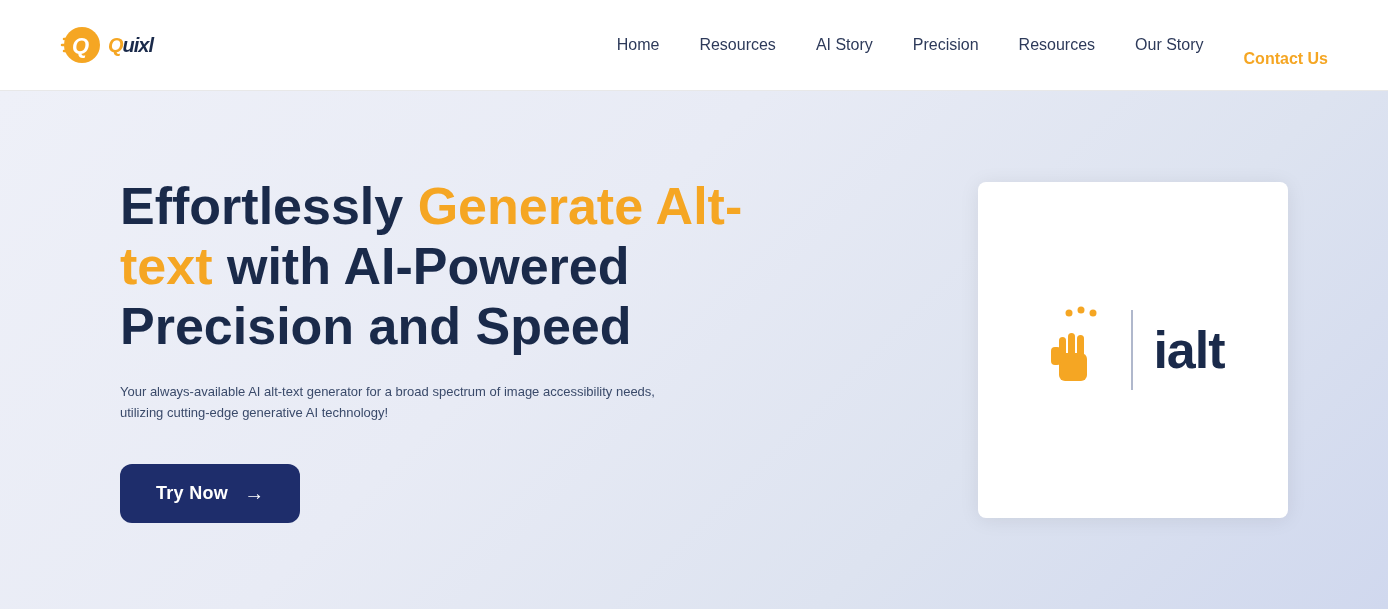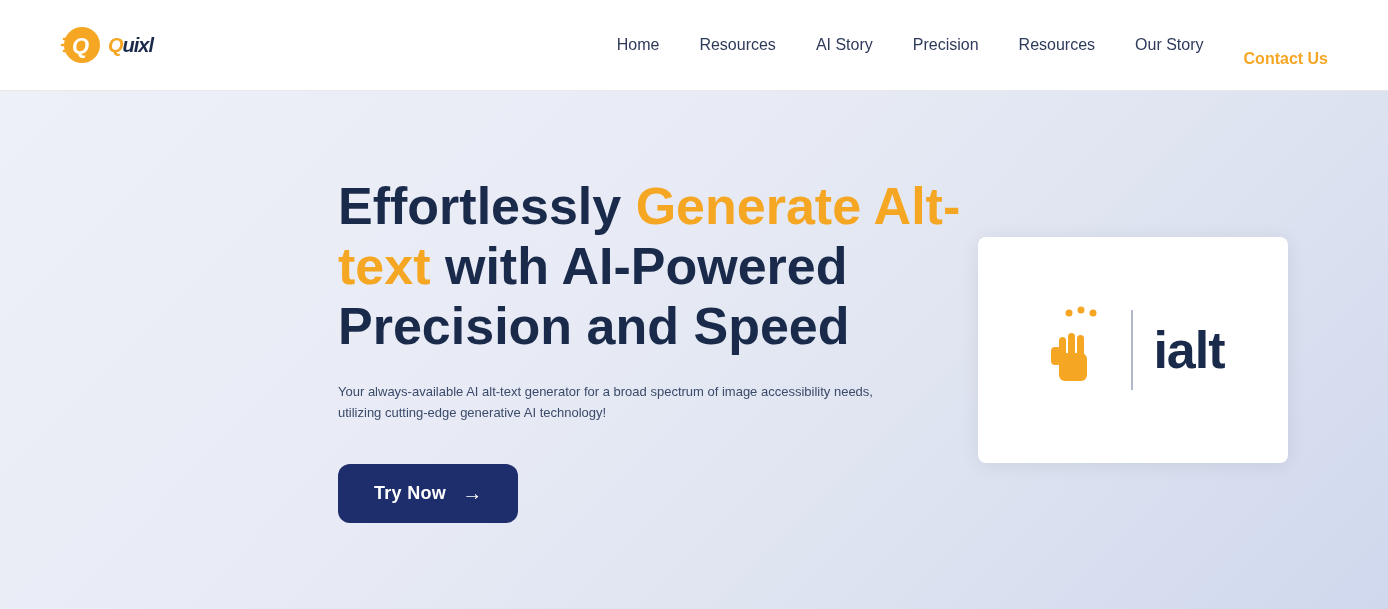--- a/index.html
+++ b/index.html
@@ -56,21 +56,21 @@
     nav a.contact-us {
       color: #f5a623;
       font-weight: 600;
       margin-top: 28px;
     }
 
     
     .hero {
       display: flex;
       align-items: center;
-      justify-content: flex-end;
+      justify-content: space-between;
       padding: 60px 100px 60px 120px;
       height: 518px;
       background: linear-gradient(135deg, #eef0f8 0%, #e8ebf5 40%, #dde3f0 70%, #d0d8ee 100%);
       position: relative;
     }
 
     .hero-content {
       max-width: 640px;
     }
 
@@ -113,21 +113,21 @@
     .try-now-btn .arrow {
       font-size: 20px;
       font-weight: 400;
     }
 
     
     .ialt-card {
       background: #ffffff;
       border-radius: 8px;
       width: 310px;
-      height: 226px;
+      height: 336px;
       display: flex;
       align-items: center;
       justify-content: center;
       box-shadow: 0 2px 20px rgba(0,0,0,0.08);
       flex-shrink: 0;
     }
 
     .ialt-inner {
       display: flex;
       align-items: center;

